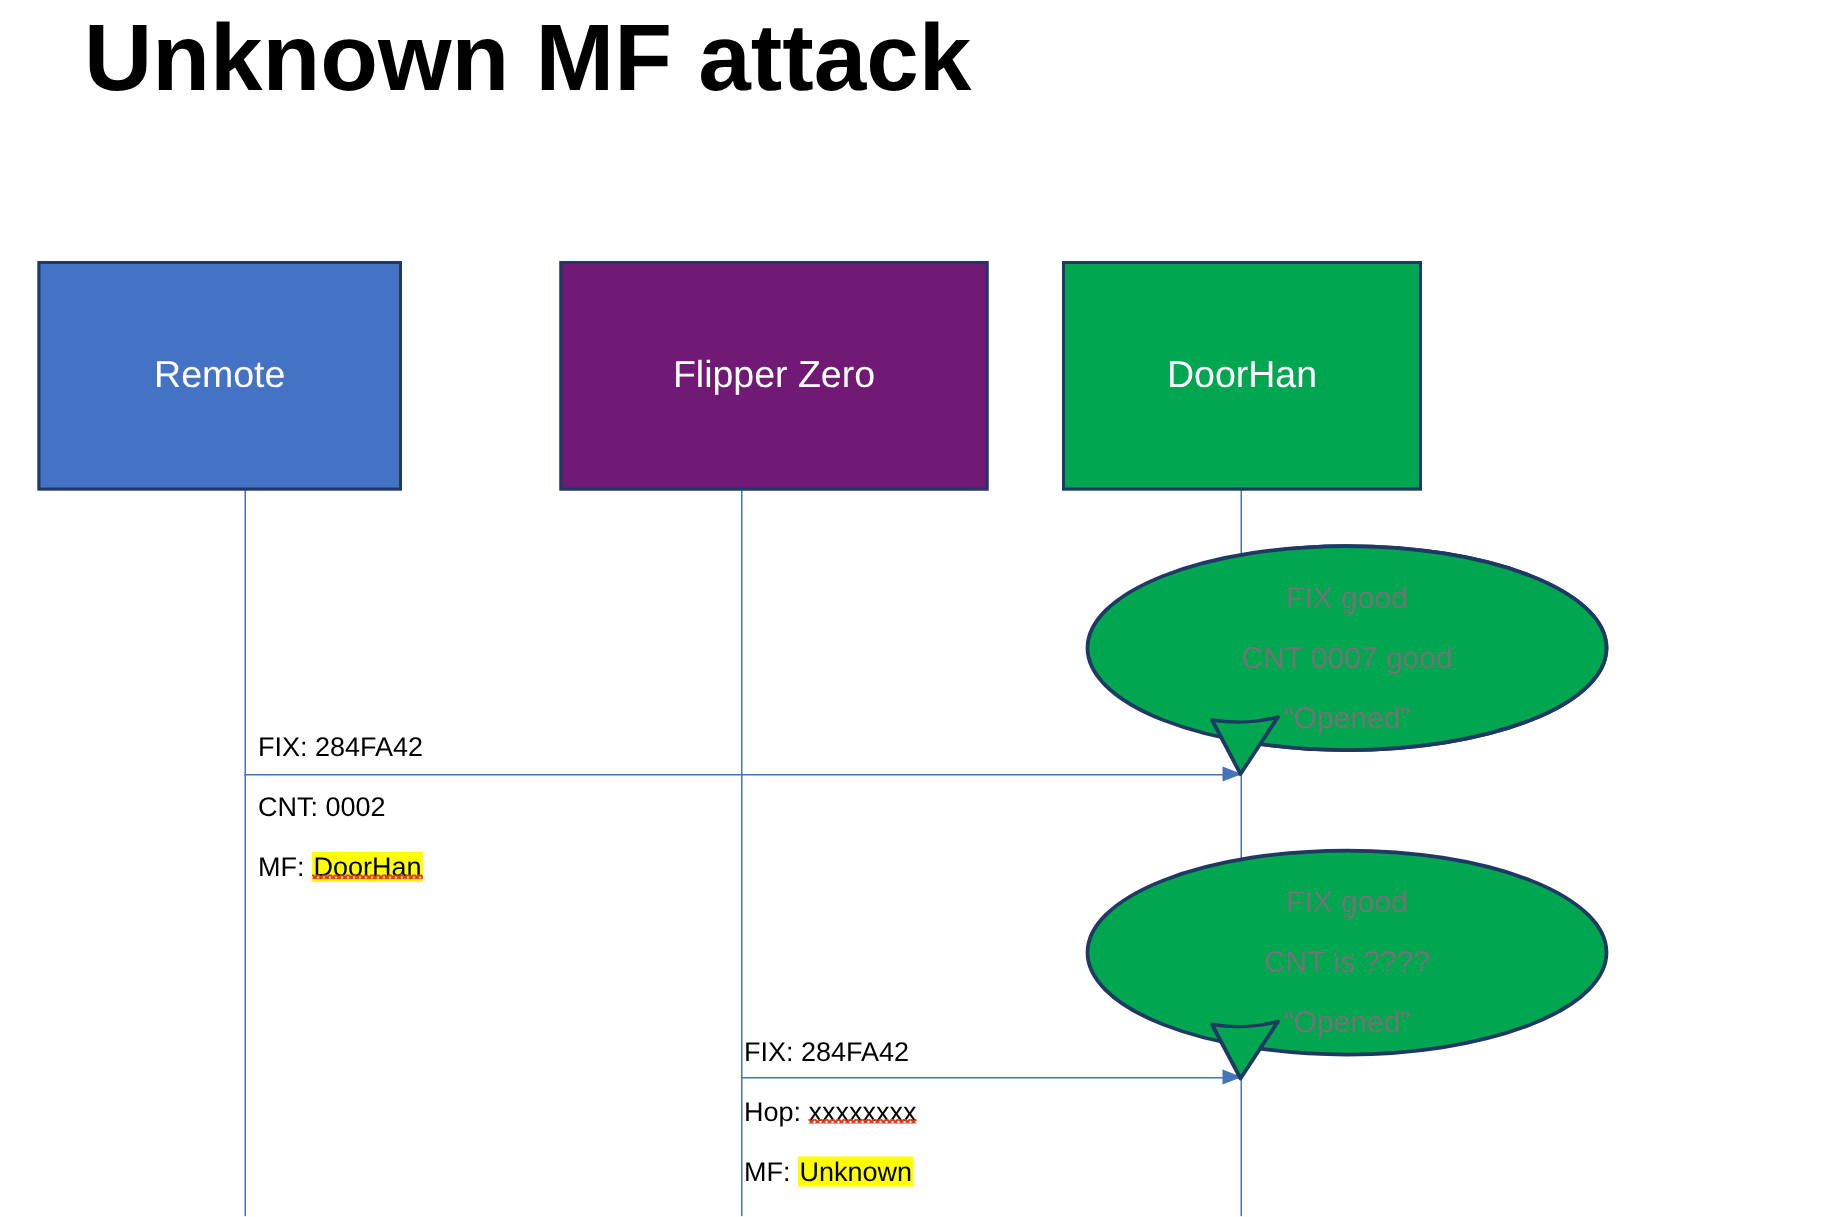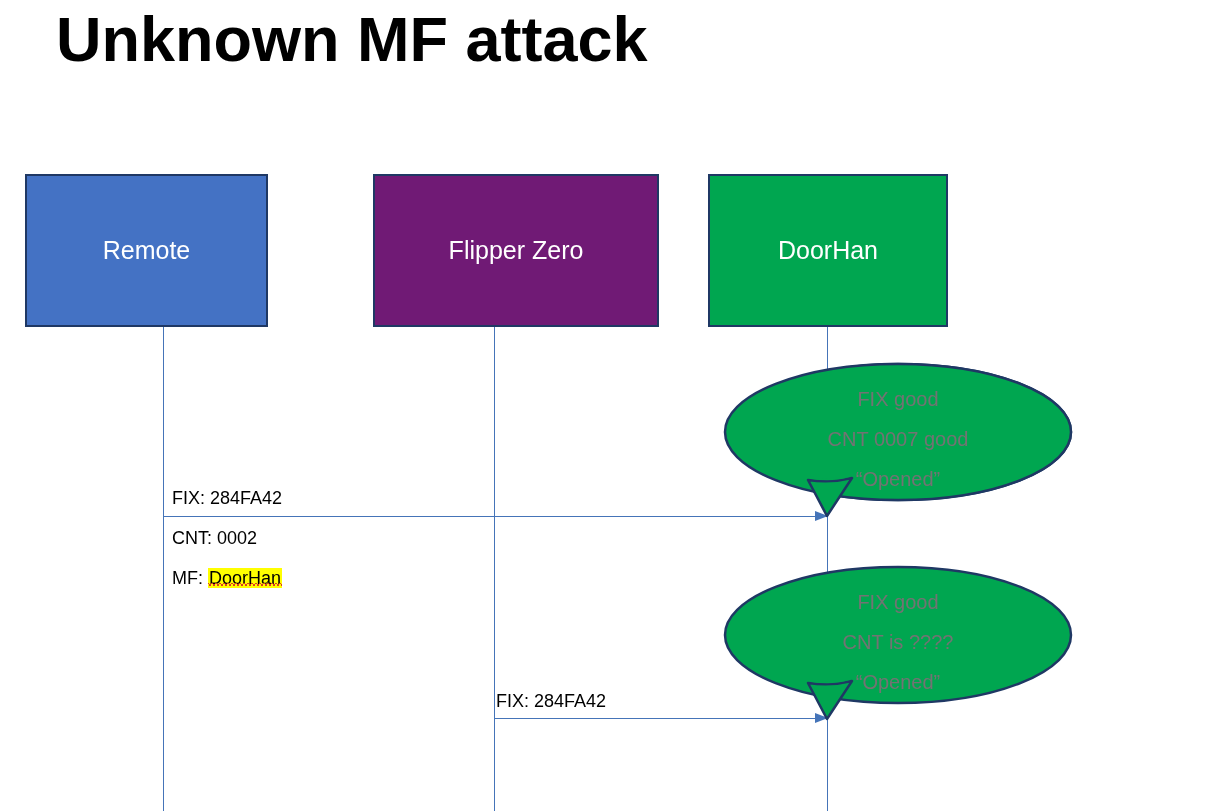--- a/index.html
+++ b/index.html
@@ -208,20 +208,28 @@
     </div>
   </div>
 
   <div class="msg-arrow a2"></div>
 
   <div class="msg-text m2">
     <span class="line">
       <span>FIX:</span>
       <span>284FA42</span>
     </span>
+    <span class="line">
+      <span>Hop:</span>
+      <span class="squiggle">xxxxxxxx</span>
+    </span>
+    <span class="line">
+      <span>MF:</span>
+      <span class="hl">Unknown</span>
+    </span>
   </div>
 
   <div class="callout c2">
     <svg width="348" height="156" viewBox="0 0 348 156">
       <ellipse cx="174" cy="69" rx="173" ry="68" fill="#00A650" stroke="#1F3864" stroke-width="2.5"></ellipse>
       <path d="M 84 117 L 103 153 L 128 115 C 112 119 98 119 84 117 Z" fill="#00A650" stroke="#1F3864" stroke-width="2.5" stroke-linejoin="round"></path>
       <path d="M 88 116 L 126 114 C 112 118 100 118 88 116 Z" fill="#00A650" stroke="none"></path>
     </svg>
     <div class="callout-text">
       <span class="line">FIX good</span>

